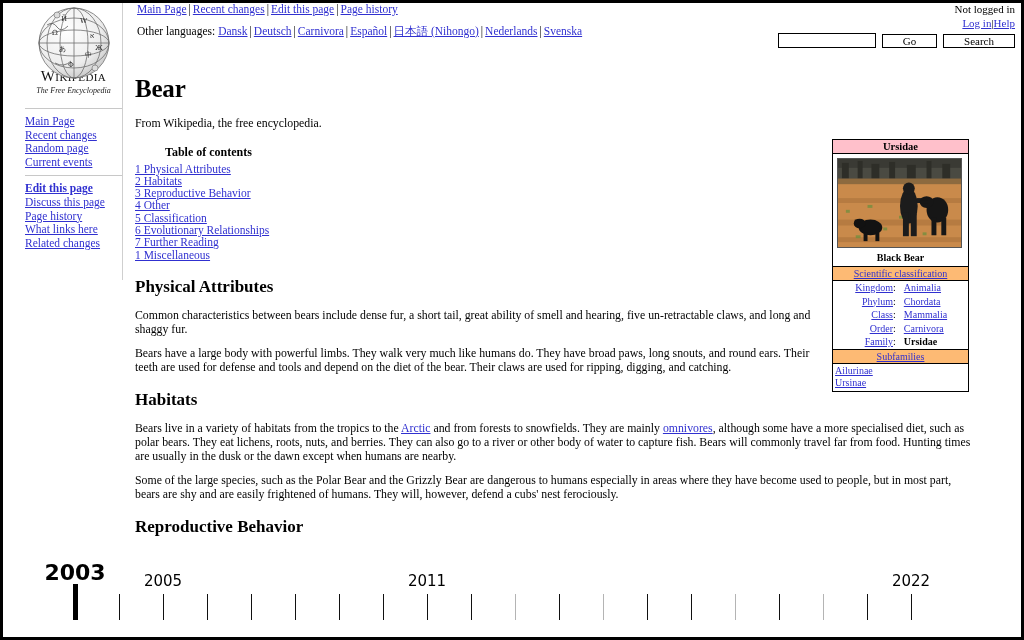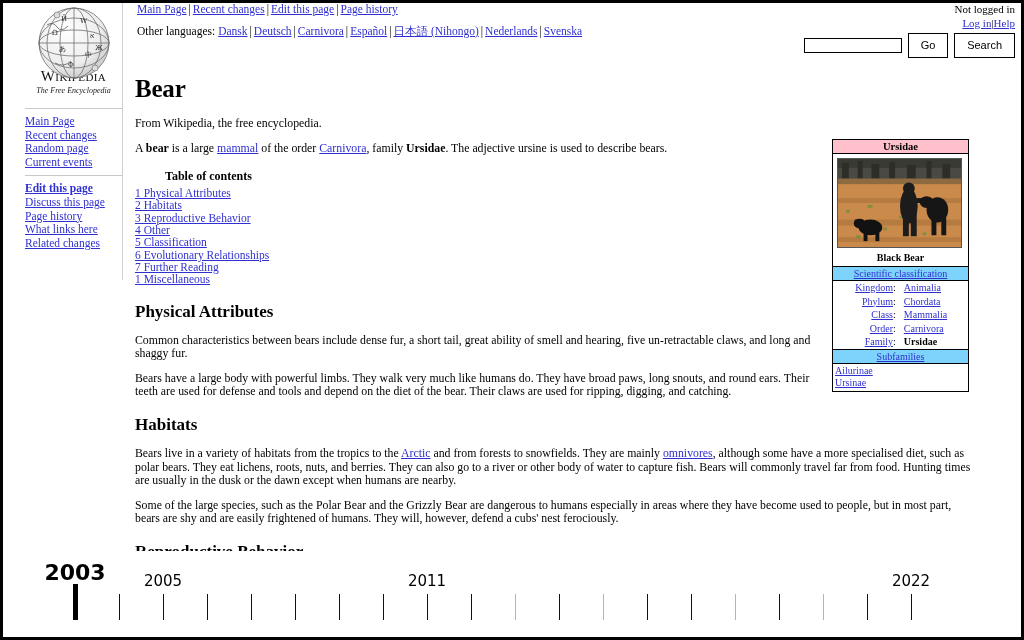--- a/index.html
+++ b/index.html
@@ -116,27 +116,27 @@
     width: 92px;
     height: 13px;
     font-size: 10px;
     font-family: "Liberation Sans", sans-serif;
     border: 1px solid #000;
     vertical-align: middle;
     padding: 0 2px;
     box-sizing: content-box;
   }
   .btn {
-    font-family: Liberation Sans, sans-serif;
+    font-family: Liberation Serif, serif;
     font-size: 11px;
     border: 1px solid #000;
     background: #fff;
-    height: 25px;
+    height: 14px;
     line-height: 13px;
-    padding: 0 12px;
+    padding: 0 20px;
     margin-left: 3px;
     vertical-align: middle;
     cursor: pointer;
   }
 
   
   #content {
     position: absolute;
     left: 132px; top: 72px;
     width: 838px;
@@ -188,21 +188,21 @@
   }
   #taxobox .tb-head {
     background: #ffc0cb;
     text-align: center;
     font-weight: bold;
     font-size: 10.5px;
     padding: 1px 0;
     border-bottom: 1px solid #000;
   }
   #taxobox .tb-sub {
-    background: #7dd3fc;
+    background: #fdba74;
     text-align: center;
     font-size: 10px;
     padding: 1px 0;
     border-top: 1px solid #000;
     border-bottom: 1px solid #000;
   }
   #taxobox .tb-sub .lnk { color: #3030d0; }
   #taxobox .tb-img-wrap { padding: 4px 4px 2px 4px; text-align: center; }
   #bear-photo {
     width: 125px; height: 90px;
@@ -359,23 +359,20 @@
       <button class="btn">Go</button>
       <button class="btn">Search</button>
     </div>
   </div>
 
   <div id="content">
     <h1 id="title">Bear</h1>
 
     <p class="body">From Wikipedia, the free encyclopedia.</p>
 
-    <p class="body">
-      <span>A </span><b>bear</b><span> is a large </span><span class="lnk">mammal</span><span> of the order </span><span class="lnk">Carnivora</span><span>, family </span><b>Ursidae</b><span>. The adjective ursine is used to describe bears.</span>
-    </p>
 
     <div id="toc">
       <div class="toc-title">Table of contents</div>
       <span class="toc-item">1 Physical Attributes</span>
       <span class="toc-item">2 Habitats</span>
       <span class="toc-item">3 Reproductive Behavior</span>
       <span class="toc-item">4 Other</span>
       <span class="toc-item">5 Classification</span>
       <span class="toc-item">6 Evolutionary Relationships</span>
       <span class="toc-item">7 Further Reading</span>

